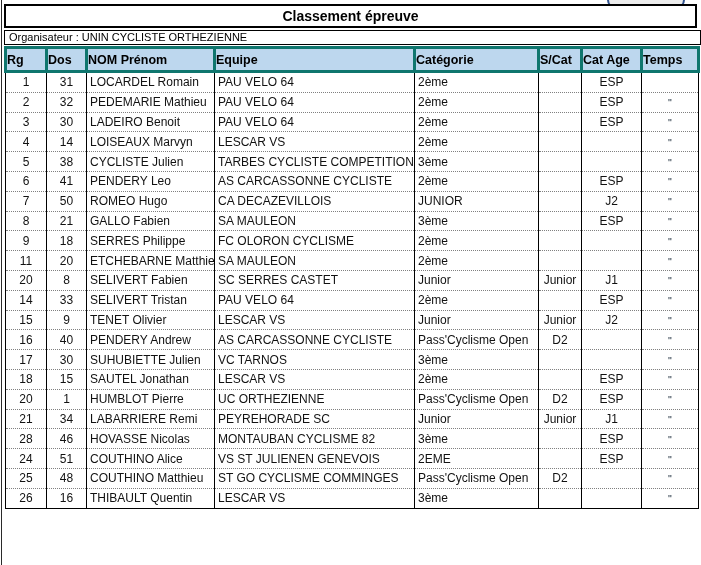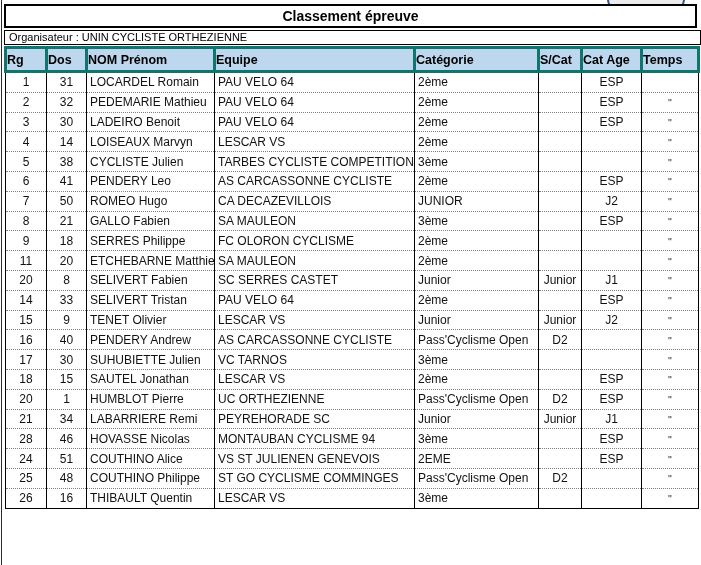--- a/index.html
+++ b/index.html
@@ -268,40 +268,40 @@
         <td>PEYREHORADE SC</td>
         <td>Junior</td>
         <td>Junior</td>
         <td>J1</td>
         <td class="temps">"</td>
       </tr>
       <tr>
         <td>28</td>
         <td>46</td>
         <td>HOVASSE Nicolas</td>
-        <td>MONTAUBAN CYCLISME 94</td>
+        <td>MONTAUBAN CYCLISME 82</td>
         <td>3ème</td>
         <td></td>
         <td>ESP</td>
         <td class="temps">"</td>
       </tr>
       <tr>
         <td>24</td>
         <td>51</td>
         <td>COUTHINO Alice</td>
         <td>VS ST JULIENEN GENEVOIS</td>
         <td>2EME</td>
         <td></td>
         <td>ESP</td>
         <td class="temps">"</td>
       </tr>
       <tr>
         <td>25</td>
         <td>48</td>
-        <td>COUTHINO Philippe</td>
+        <td>COUTHINO Matthieu</td>
         <td>ST GO CYCLISME COMMINGES</td>
         <td>Pass'Cyclisme Open</td>
         <td>D2</td>
         <td></td>
         <td class="temps">"</td>
       </tr>
       <tr>
         <td>26</td>
         <td>16</td>
         <td>THIBAULT Quentin</td>

